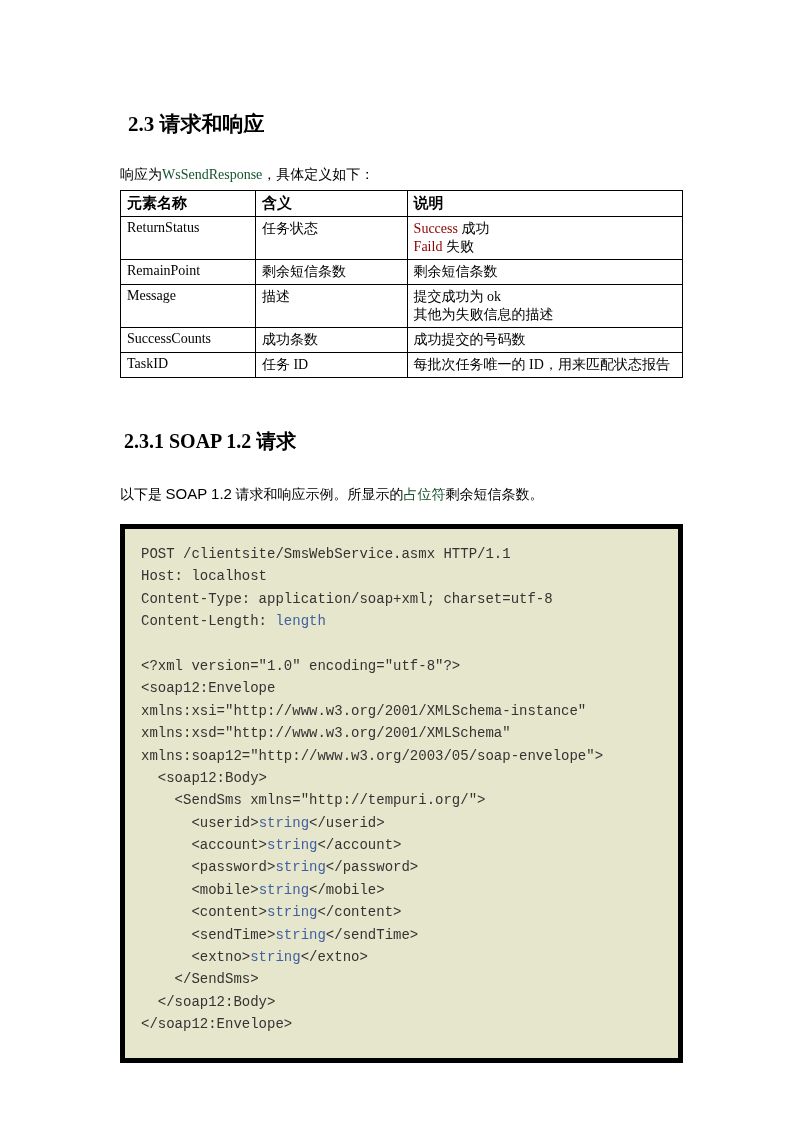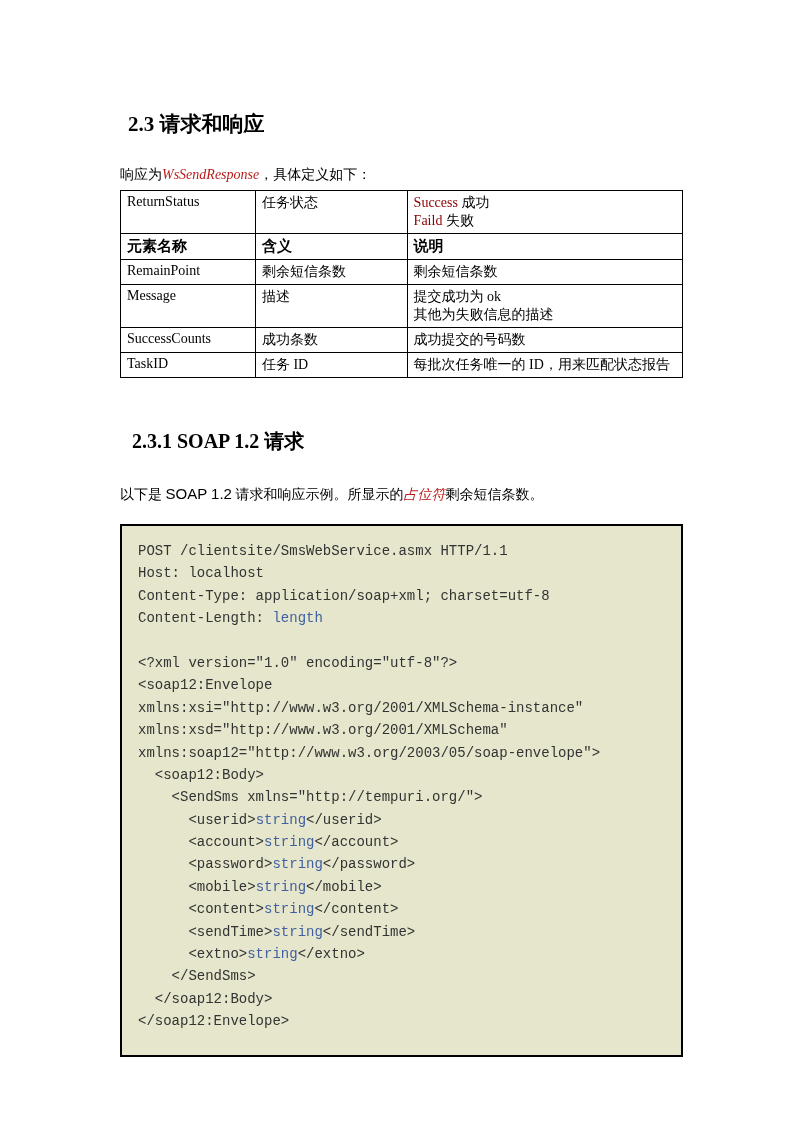--- a/index.html
+++ b/index.html
@@ -14,29 +14,28 @@
     padding: 110px 110px 40px 120px;
   }
   h2 {
     font-size: 21px;
     font-weight: bold;
     margin: 0 0 28px 8px;
   }
   h3 {
     font-size: 20px;
     font-weight: bold;
-    margin: 50px 0 30px 12px;
+    margin: 50px 0 30px 4px;
   }
   .intro {
     font-size: 14px;
     margin: 0 0 6px 0;
   }
   .link {
-    color: #b91c1c;
-    font-style: italic;
+    color: #14532d;
   }
   table {
     border-collapse: collapse;
     width: 100%;
     font-size: 14px;
   }
   th, td {
     border: 1px solid #000;
     padding: 3px 6px;
     text-align: left;
@@ -49,21 +48,21 @@
   .col1 { width: 24%; }
   .col2 { width: 27%; }
   .col3 { width: 49%; }
   .status-red {
     color: #8b0000;
   }
   .codeblock {
     margin-top: 20px;
     padding: 14px 16px 22px 16px;
     background: #e6e6cc;
-    border: 2px solid #000000;
+    border: 5px solid #000000;
     font-family: "Courier New", monospace;
     font-size: 14px;
     line-height: 1.6;
     white-space: pre;
     color: #333;
   }
   .ph {
     color: #4060a0;
   }
   .sub-intro {
@@ -82,31 +81,31 @@
 
   <h2>2.3  请求和响应</h2>
 
   <p class="intro">
     <span>响应为</span><span class="link">WsSendResponse</span><span>，具体定义如下：</span>
   </p>
 
   <table>
     <tbody>
         <tr>
+      <th class="col1">元素名称</th>
+      <th class="col2">含义</th>
+      <th class="col3">说明</th>
+    </tr>
+    <tr>
       <td>ReturnStatus</td>
       <td>任务状态</td>
       <td>
         <span class="status-red">Success</span><span>  成功</span><br>
         <span class="status-red">Faild</span><span>  失败</span>
       </td>
-    </tr>
-    <tr>
-      <th class="col1">元素名称</th>
-      <th class="col2">含义</th>
-      <th class="col3">说明</th>
     </tr>
     <tr>
       <td>RemainPoint</td>
       <td>剩余短信条数</td>
       <td>剩余短信条数</td>
     </tr>
     <tr>
       <td>Message</td>
       <td>描述</td>
       <td>

